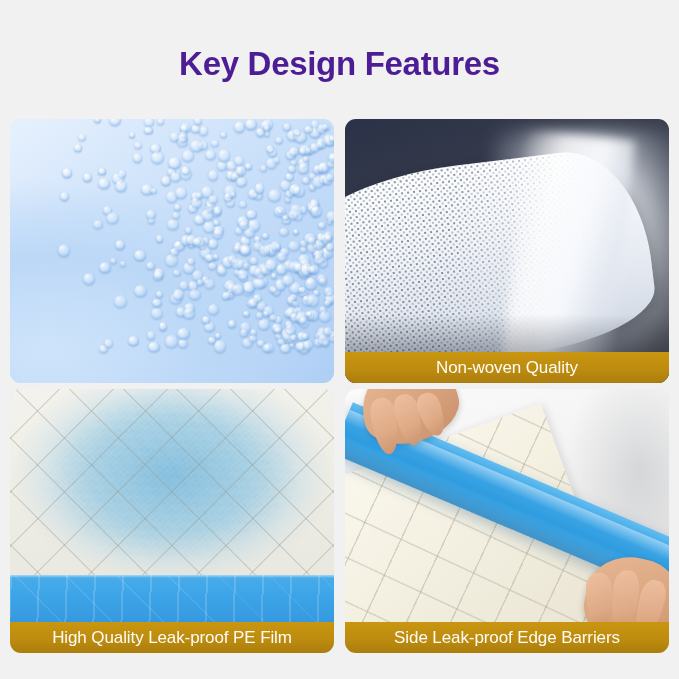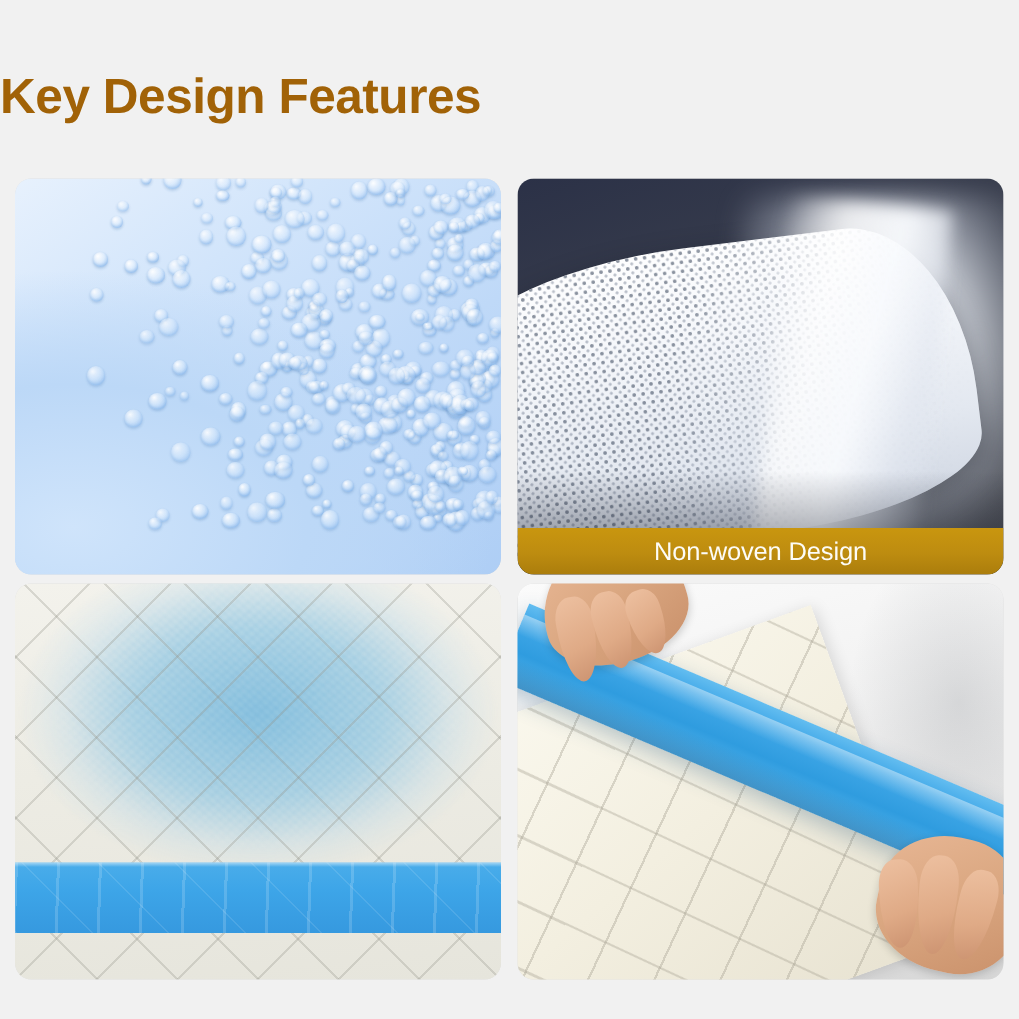--- a/index.html
+++ b/index.html
@@ -20,23 +20,24 @@
     height: 679px;
     background: #f1f1f1;
   }
 
   
   .title {
     position: absolute;
     top: 44px;
     left: 0;
     width: 679px;
+    text-align: center;
     font-size: 33px;
     font-weight: bold;
-    color: #a16207;
+    color: #4c1d95;
     letter-spacing: -0.3px;
     line-height: 40px;
   }
 
   
   .grid {
     position: absolute;
     top: 119px;
     left: 10px;
     width: 659px;
@@ -717,35 +718,36 @@
     <div class="card r1 c2">
       <div class="photo">
         <div class="nw-bg"></div>
         <div class="nw-blur-white"></div>
         <div class="nw-sheet">
           <div class="nw-dots"></div>
         </div>
         <div class="nw-fold"></div>
         <div class="nw-shadow"></div>
       </div>
-      <div class="caption">Non-woven Design</div>
+      <div class="caption">Non-woven Quality</div>
     </div>
 
     <div class="card r2 c1">
       <div class="photo">
         <div class="pe-bg"></div>
         <div class="pe-core">
           <div class="pe-core-tex"></div>
         </div>
         <div class="quilt"></div>
         <div class="pe-band">
           <div class="pe-band-edge"></div>
           <div class="pe-band-tex"></div>
         </div>
       </div>
+      <div class="caption">High Quality Leak-proof PE Film</div>
     </div>
 
     <div class="card r2 c2">
       <div class="photo">
         <div class="eb-bg"></div>
         <div class="eb-shadow"></div>
         <div class="eb-pad">
           <div class="quilt"></div>
         </div>
         <div class="eb-strip">
@@ -756,16 +758,17 @@
           <div class="finger" style="left:6%;top:34%;width:26%;height:72%;transform:rotate(6deg);"></div>
           <div class="finger" style="left:32%;top:38%;width:25%;height:66%;transform:rotate(2deg);"></div>
           <div class="finger" style="left:57%;top:44%;width:24%;height:56%;transform:rotate(-3deg);"></div>
         </div>
         <div class="hand br">
           <div class="finger" style="left:2%;top:24%;width:27%;height:66%;transform:rotate(-14deg);"></div>
           <div class="finger" style="left:28%;top:16%;width:27%;height:74%;transform:rotate(-6deg);"></div>
           <div class="finger" style="left:55%;top:20%;width:26%;height:68%;transform:rotate(3deg);"></div>
         </div>
       </div>
+      <div class="caption">Side Leak-proof Edge Barriers</div>
     </div>
 
   </div>
 </div>
 
 </body></html>

